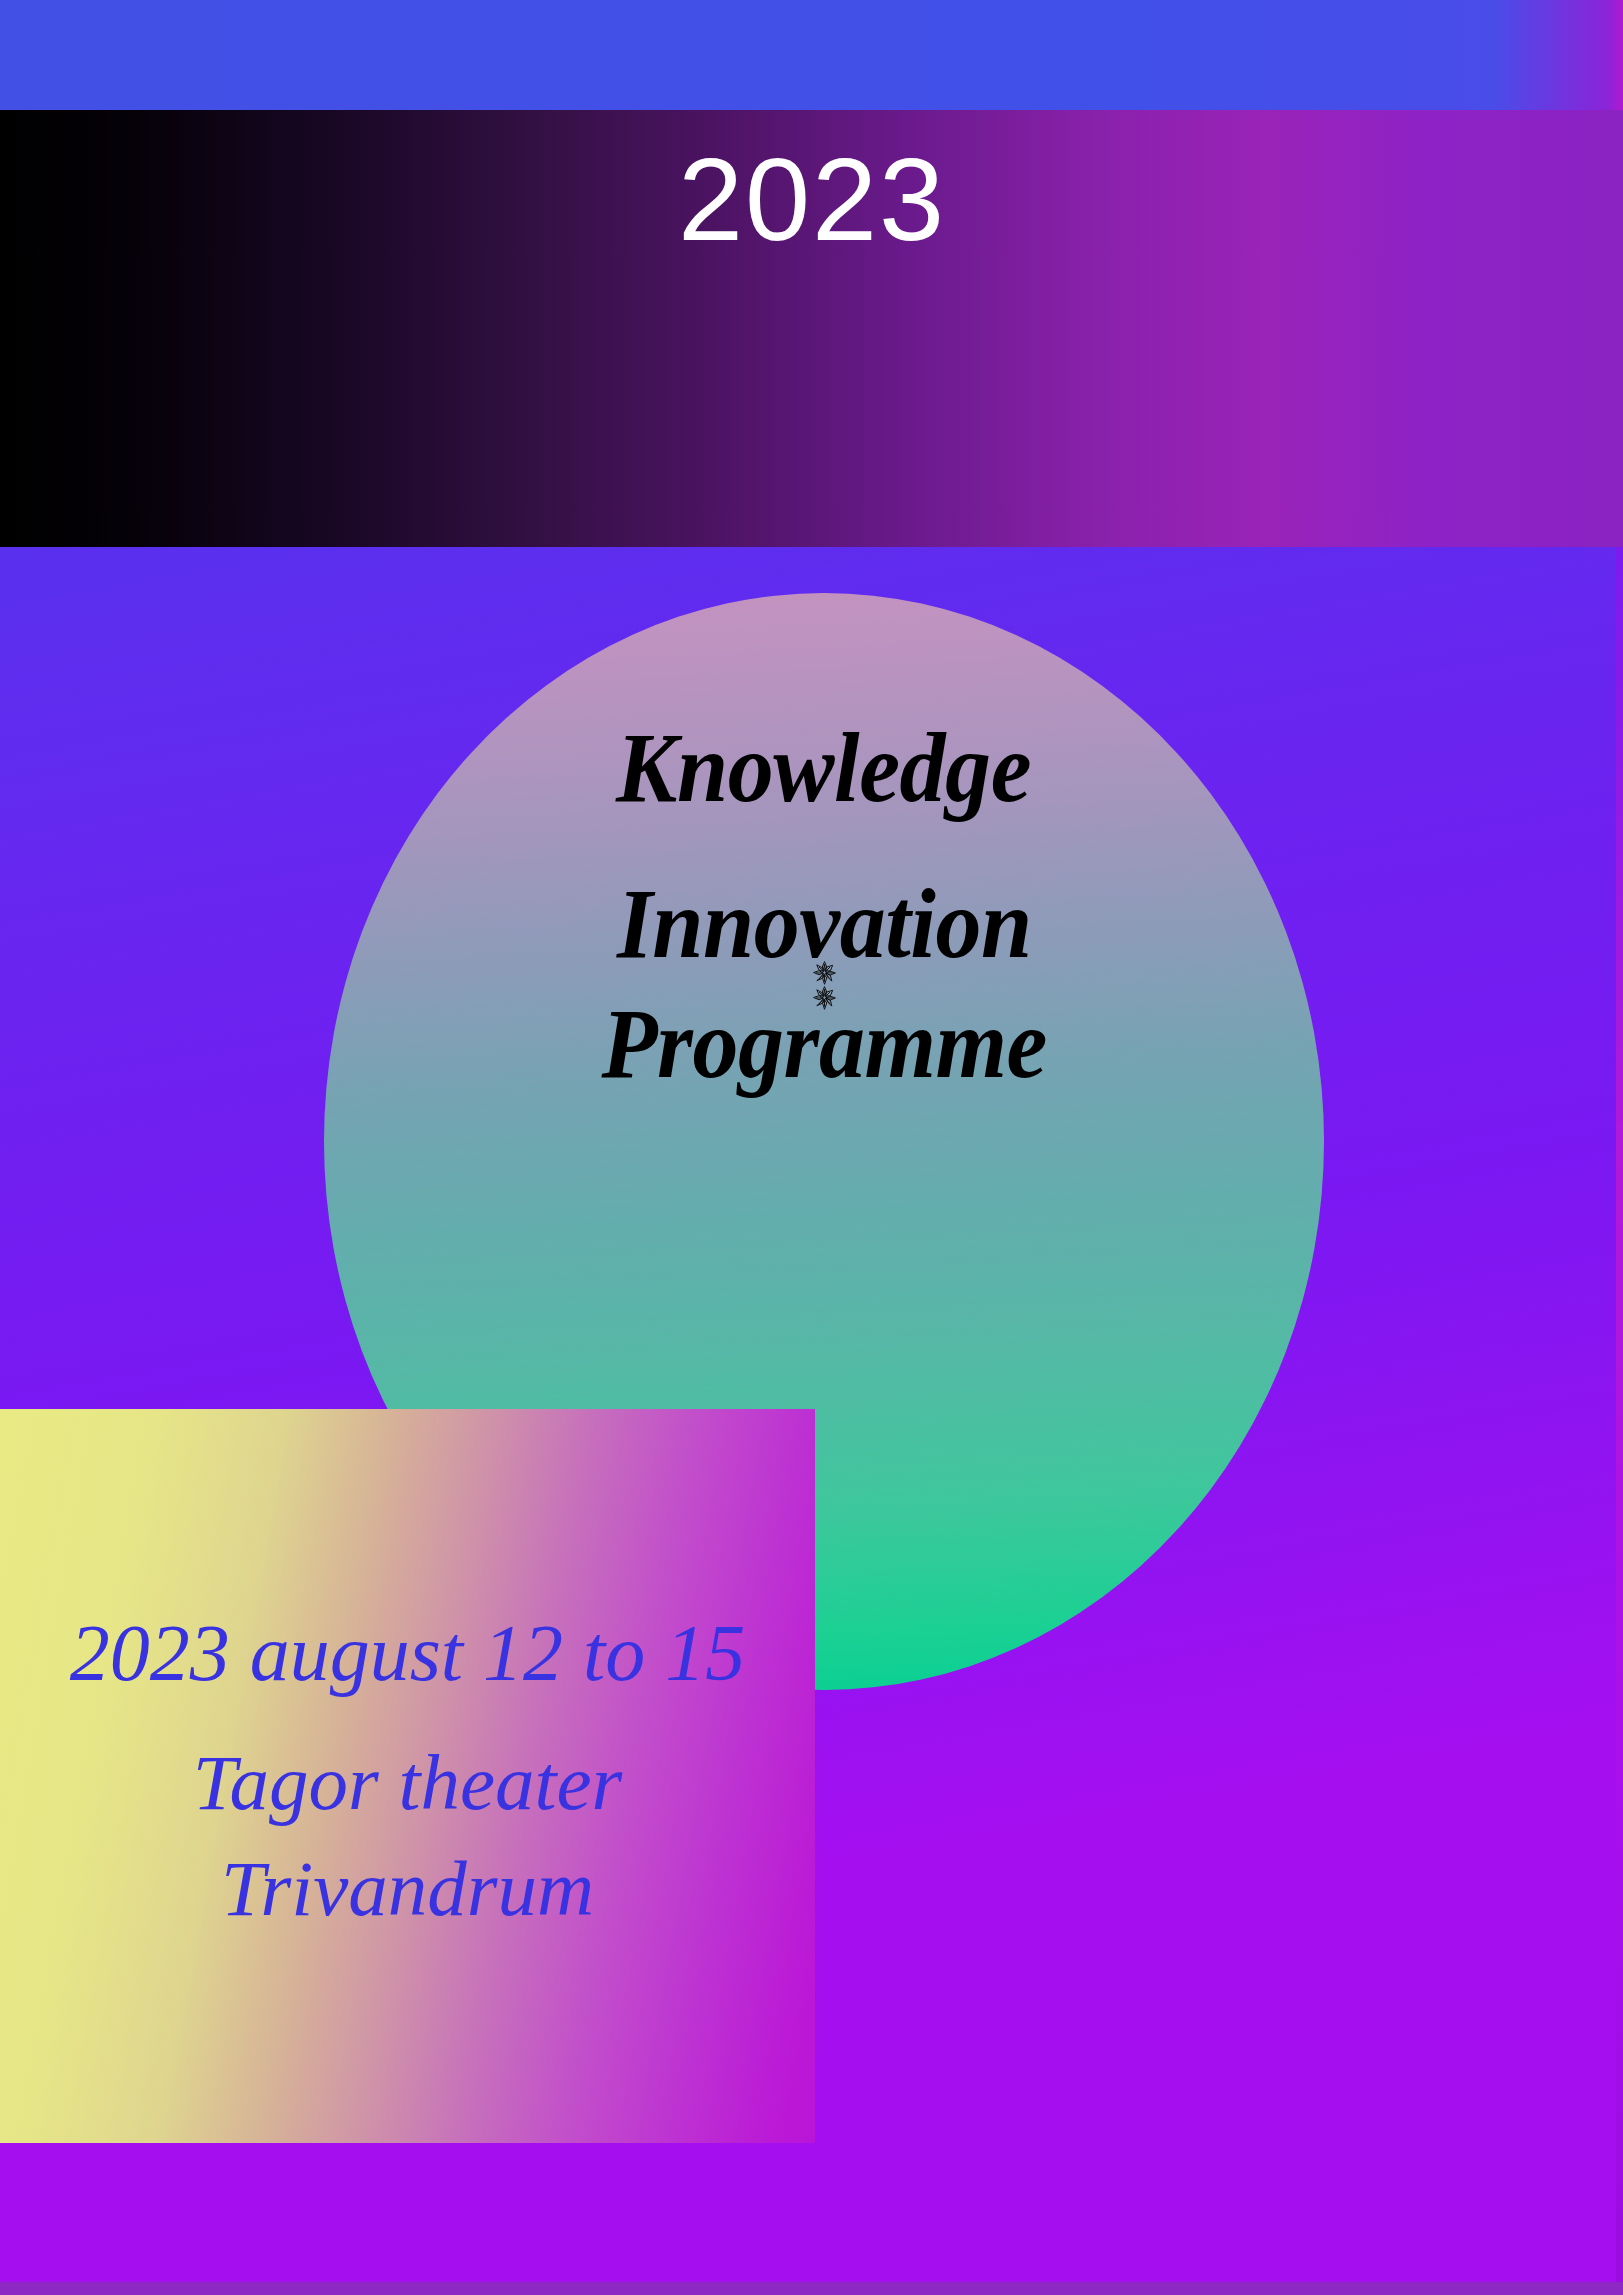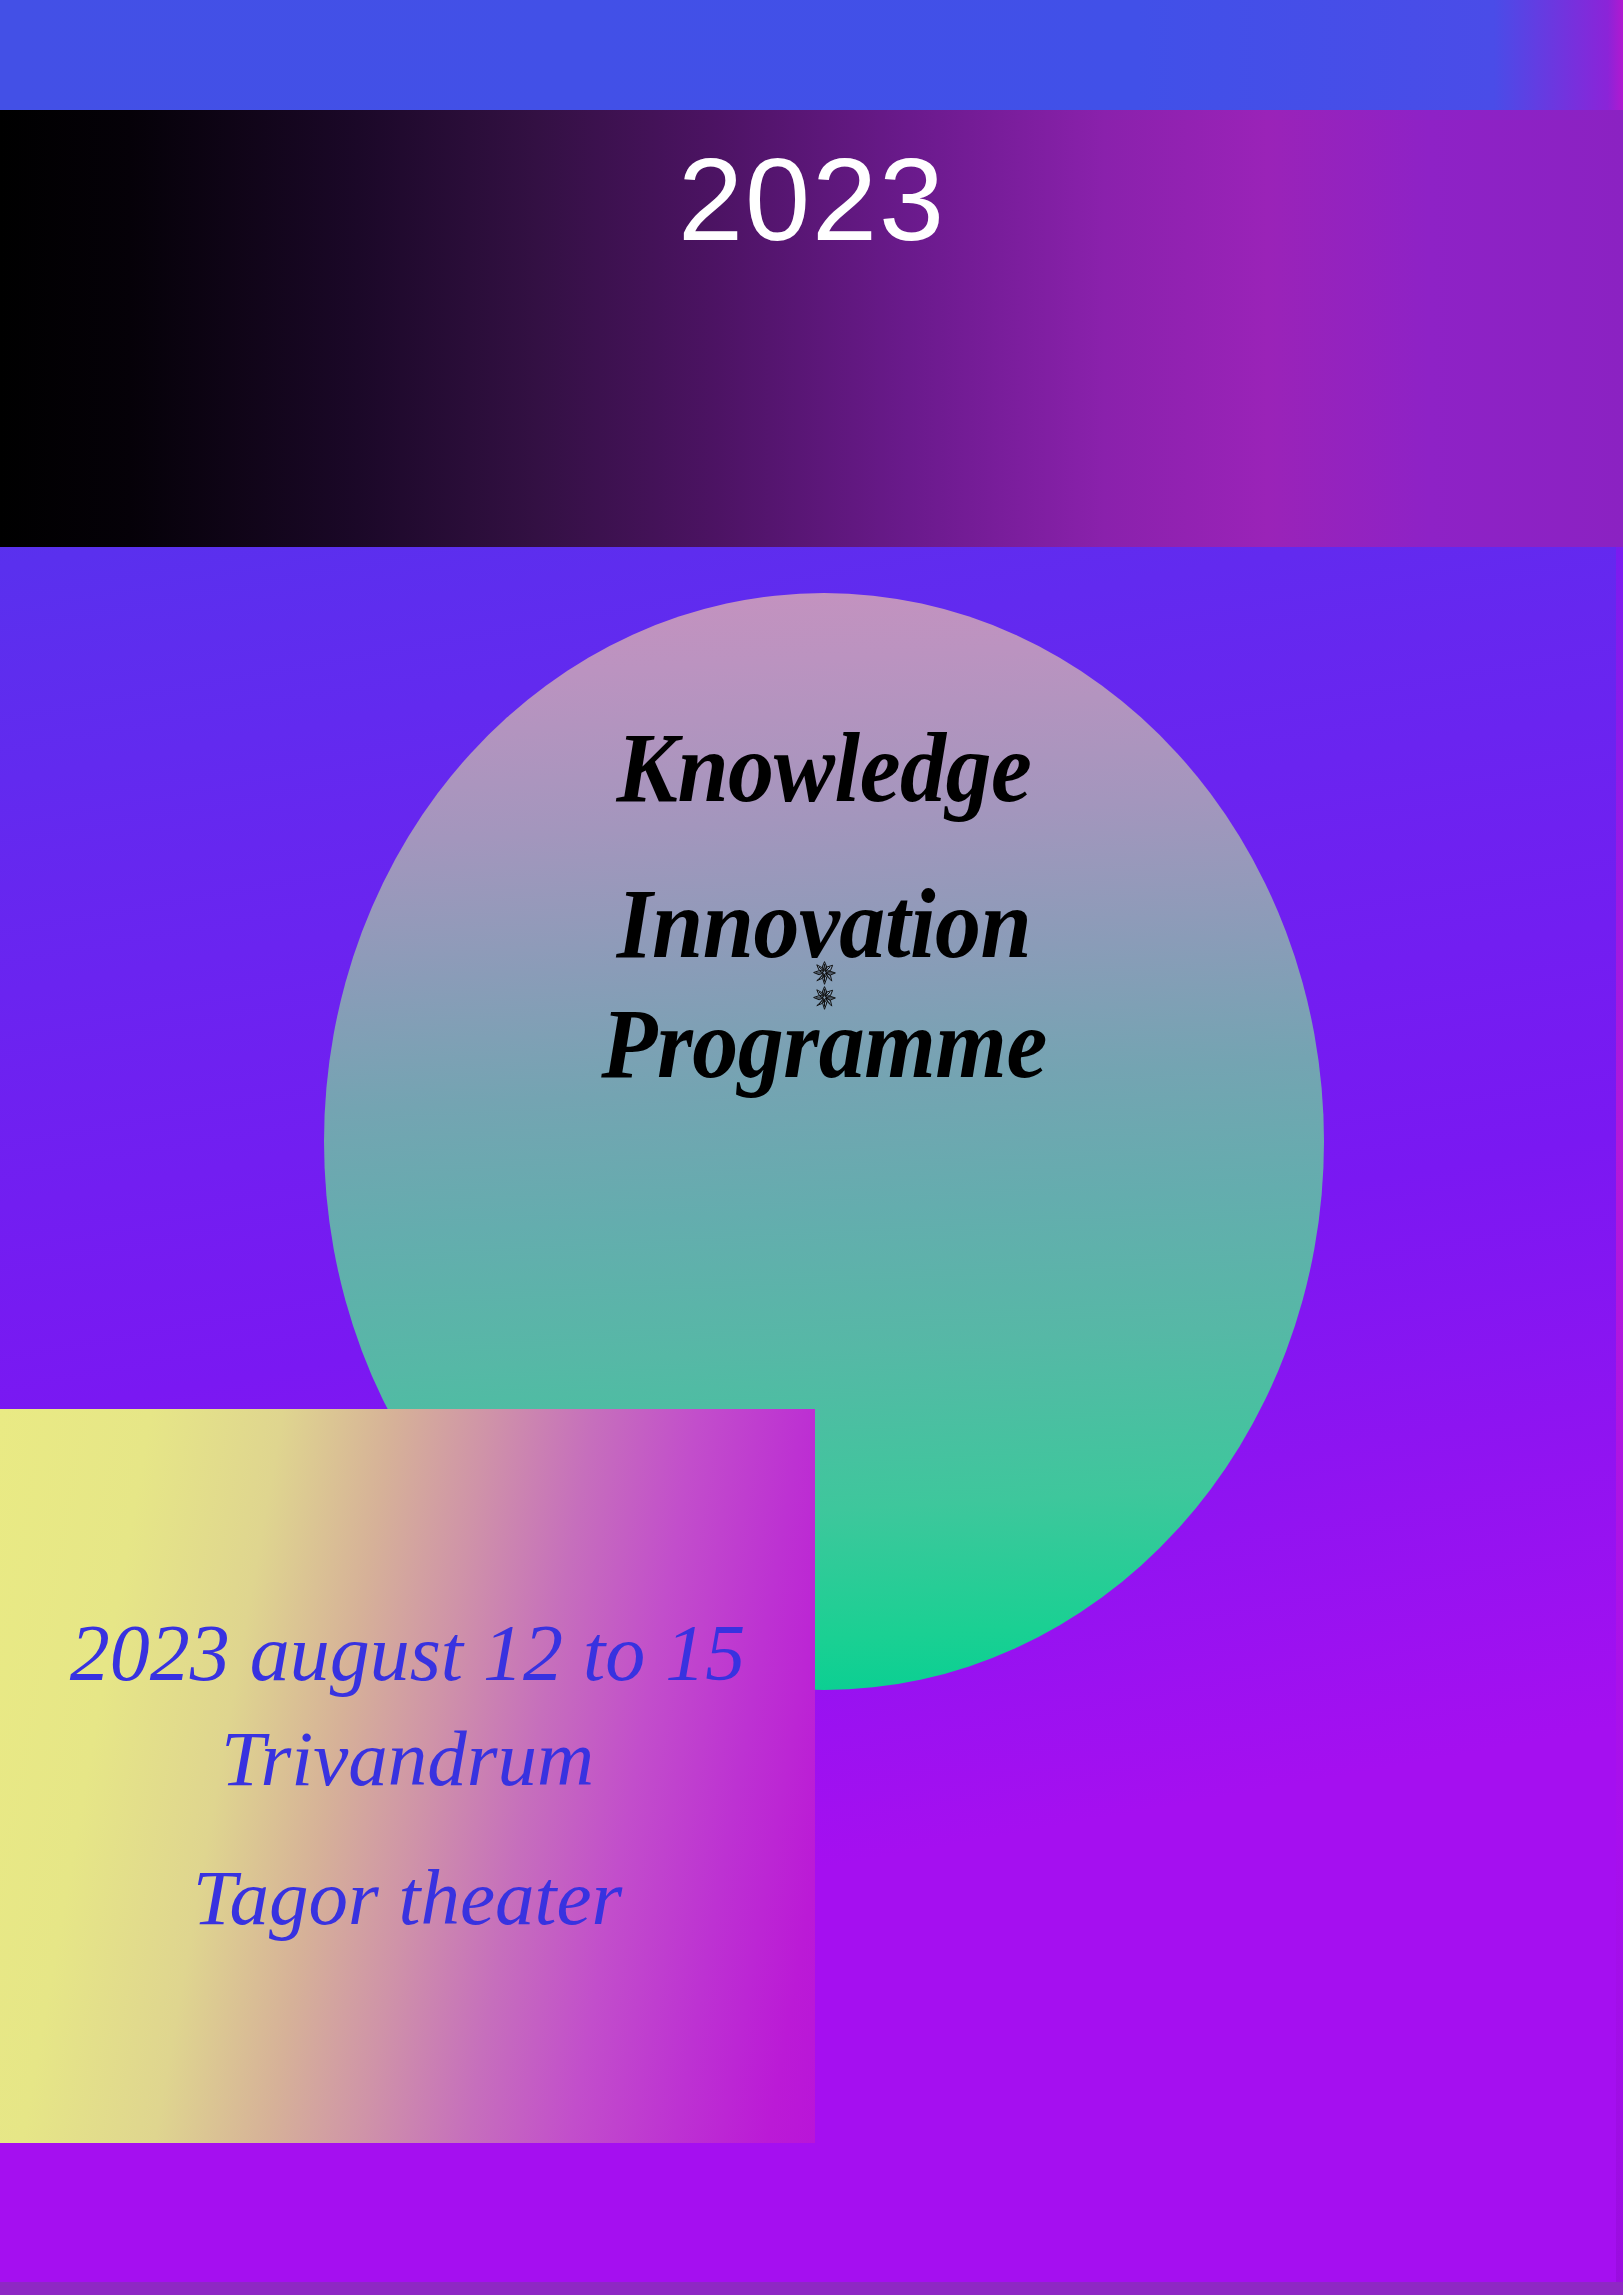--- a/index.html
+++ b/index.html
@@ -97,20 +97,21 @@
         #a396bd 22%,
         #8a9cb8 34%,
         #74a4b2 45%,
         #64adae 56%,
         #56b8a6 68%,
         #3ec79c 82%,
         #1bd093 93%,
         #05cf92 100%);
     display: flex;
     flex-direction: column;
+    align-items: center;
     justify-content: flex-start;
     padding-top: 125px;
     box-sizing: border-box;
   }
   .kip-line {
     color: #000000;
     font-family: "Liberation Serif", "DejaVu Serif", serif;
     font-weight: bold;
     font-style: italic;
     font-size: 100px;
@@ -248,20 +249,20 @@
           <circle cx="32" cy="32" r="4"></circle>
         </g>
       </svg>
     </div>
 
     <div class="kip-line l3">Programme</div>
   </div>
 
   <div class="info-box">
     <div class="info-line dates">2023 august 12 to 15</div>
+    <div class="info-line venue">Tagor theater</div>
     <div class="info-line city">Trivandrum</div>
-    <div class="info-line venue">Tagor theater</div>
   </div>
 
   <div class="bottom-strip"></div>
 
 </div>
 
 
 </body></html>

